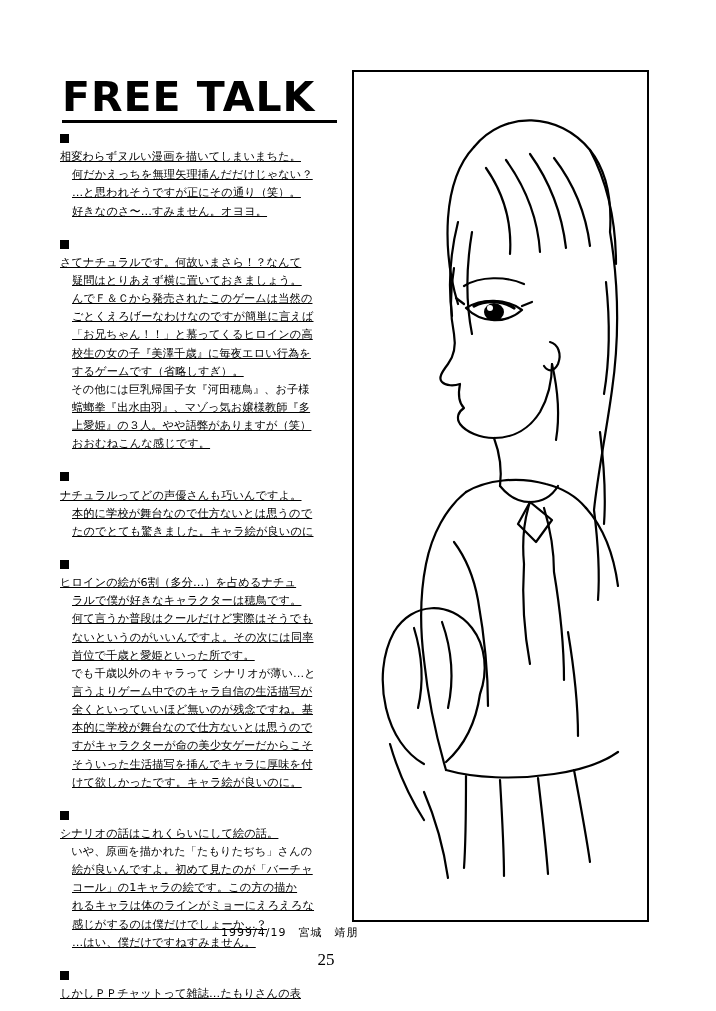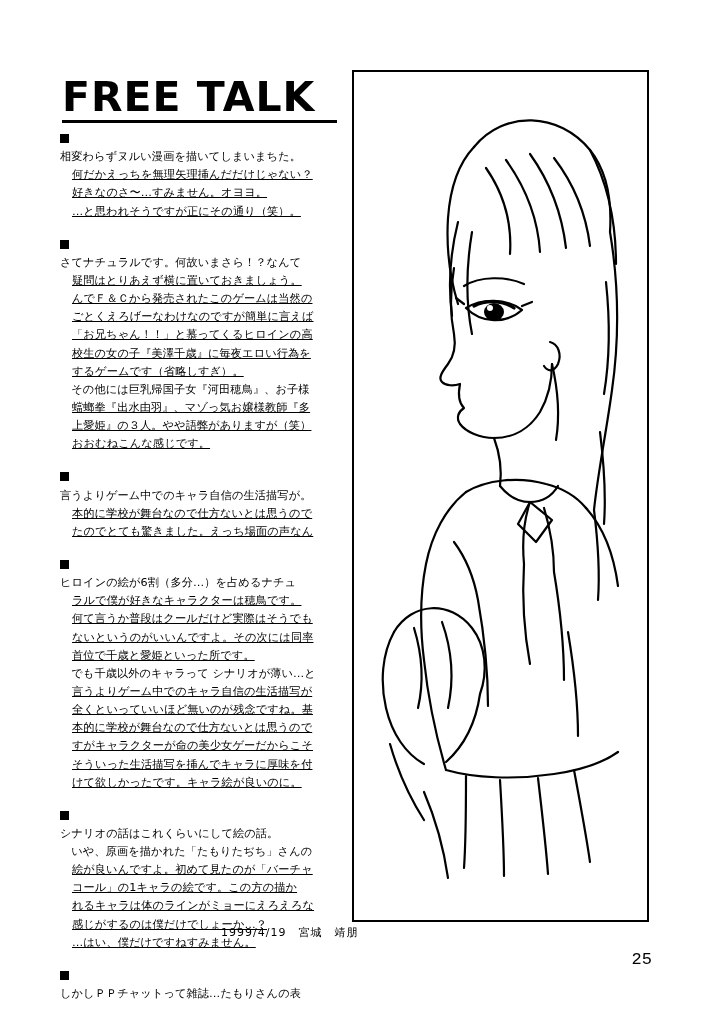--- a/index.html
+++ b/index.html
@@ -69,40 +69,40 @@
     margin-right: 3px;
     vertical-align: -1px;
   }
   .para .body {
     display: inline;
   }
   .para .line {
     display: block;
   }
   .para .line.ind1 { padding-left: 12px; text-decoration: underline; }
-  .para .line.first { padding-left: 0; }
+  .para .line.first { padding-left: 0; text-decoration: underline; }
 
   
   #signature {
     position: absolute;
     left: 186px;
     top: 925px;
     font-size: 11px;
     letter-spacing: 1px;
     white-space: nowrap;
     margin-left: 35px;
   }
   #pagenum {
     position: absolute;
     left: 0;
     top: 950px;
     width: 652px;
-    text-align: right;
+    text-align: center;
     font-size: 17px;
-    font-family: Liberation Mono, monospace;
+    font-family: Liberation Serif, serif;
   }
 
   
   #art-panel {
     position: absolute;
     left: 352px;
     top: 70px;
     width: 293px;
     height: 848px;
     border: 2px solid #000;
@@ -118,29 +118,29 @@
 </head>
 <body>
 
 <div id="page">
 
   <div id="title">FREE TALK</div>
   <div id="title-underline"></div>
 
   <div id="text-col">
     <div class="para">
-      <span class="bullet"></span><span class="body"><span class="line first">相変わらずヌルい漫画を描いてしまいまちた。</span><span class="line ind1">何だかえっちを無理矢理挿んだだけじゃない？</span><span class="line ind1">好きなのさ〜…すみません。オヨヨ。</span><span class="line ind1">…と思われそうですが正にその通り（笑）。</span></span>
+      <span class="bullet"></span><span class="body"><span class="line first">相変わらずヌルい漫画を描いてしまいまちた。</span><span class="line ind1">何だかえっちを無理矢理挿んだだけじゃない？</span><span class="line ind1">…と思われそうですが正にその通り（笑）。</span><span class="line ind1">好きなのさ〜…すみません。オヨヨ。</span></span>
     </div>
 
     <div class="para">
       <span class="bullet"></span><span class="body"><span class="line first">さてナチュラルです。何故いまさら！？なんて</span><span class="line ind1">疑問はとりあえず横に置いておきましょう。</span><span class="line ind1">んでＦ＆Ｃから発売されたこのゲームは当然の</span><span class="line ind1">ごとくえろげーなわけなのですが簡単に言えば</span><span class="line ind1">「お兄ちゃん！！」と慕ってくるヒロインの高</span><span class="line ind1">校生の女の子『美澤千歳』に毎夜エロい行為を</span><span class="line ind1">するゲームです（省略しすぎ）。</span><span class="line">　その他には巨乳帰国子女『河田穂鳥』、お子様</span><span class="line ind1">蟷螂拳『出水由羽』、マゾっ気お嬢様教師『多</span><span class="line ind1">上愛姫』の３人。やや語弊がありますが（笑）</span><span class="line ind1">おおむねこんな感じです。</span></span>
     </div>
 
     <div class="para">
-      <span class="bullet"></span><span class="body"><span class="line first">言うよりゲーム中でのキャラ自信の生活描写が。</span><span class="line ind1">本的に学校が舞台なので仕方ないとは思うので</span><span class="line ind1">たのでとても驚きました。えっち場面の声なん</span></span>
+      <span class="bullet"></span><span class="body"><span class="line first">ナチュラルってどの声優さんも巧いんですよ。</span><span class="line ind1">本的に学校が舞台なので仕方ないとは思うので</span><span class="line ind1">たのでとても驚きました。キャラ絵が良いのに</span></span>
     </div>
 
     <div class="para">
       <span class="bullet"></span><span class="body"><span class="line first">ヒロインの絵が6割（多分…）を占めるナチュ</span><span class="line ind1">ラルで僕が好きなキャラクターは穂鳥です。</span><span class="line ind1">何て言うか普段はクールだけど実際はそうでも</span><span class="line ind1">ないというのがいいんですよ。その次には同率</span><span class="line ind1">首位で千歳と愛姫といった所です。</span><span class="line">　でも千歳以外のキャラって シナリオが薄い…と</span><span class="line ind1">言うよりゲーム中でのキャラ自信の生活描写が</span><span class="line ind1">全くといっていいほど無いのが残念ですね。基</span><span class="line ind1">本的に学校が舞台なので仕方ないとは思うので</span><span class="line ind1">すがキャラクターが命の美少女ゲーだからこそ</span><span class="line ind1">そういった生活描写を挿んでキャラに厚味を付</span><span class="line ind1">けて欲しかったです。キャラ絵が良いのに。</span></span>
     </div>
 
     <div class="para">
       <span class="bullet"></span><span class="body"><span class="line first">シナリオの話はこれくらいにして絵の話。</span><span class="line">　いや、原画を描かれた「たもりたぢち」さんの</span><span class="line ind1">絵が良いんですよ。初めて見たのが「バーチャ</span><span class="line ind1">コール」の1キャラの絵です。この方の描か</span><span class="line ind1">れるキャラは体のラインがミョーにえろえろな</span><span class="line ind1">感じがするのは僕だけでしょーか…？</span><span class="line ind1">…はい、僕だけですねすみません。</span></span>
     </div>
 

